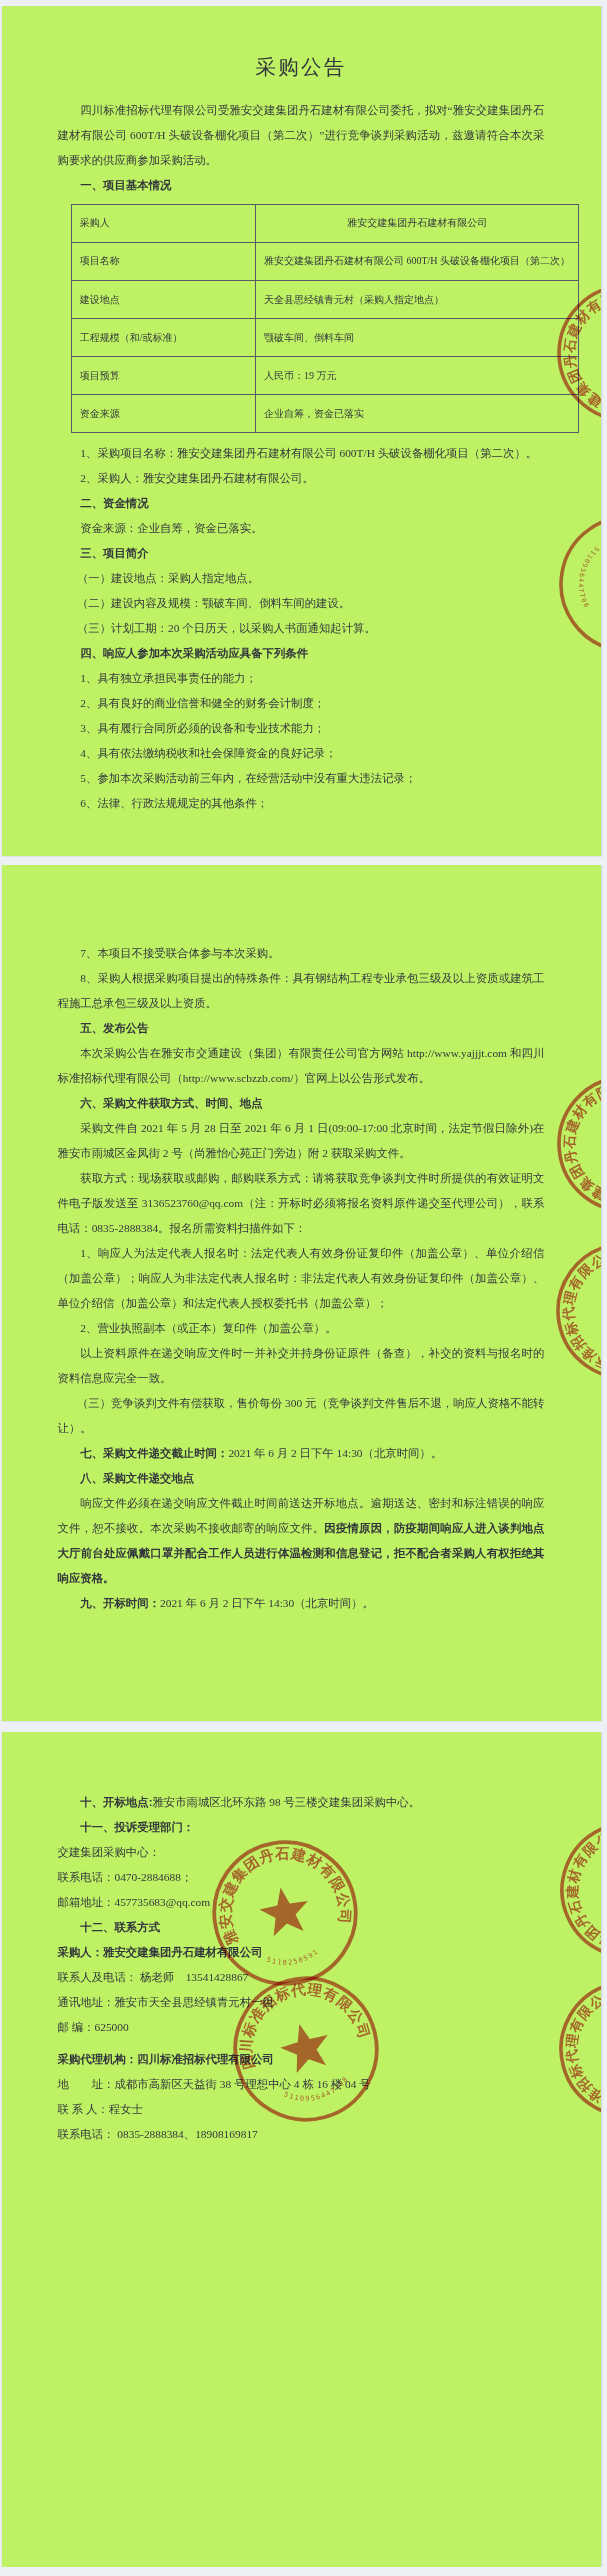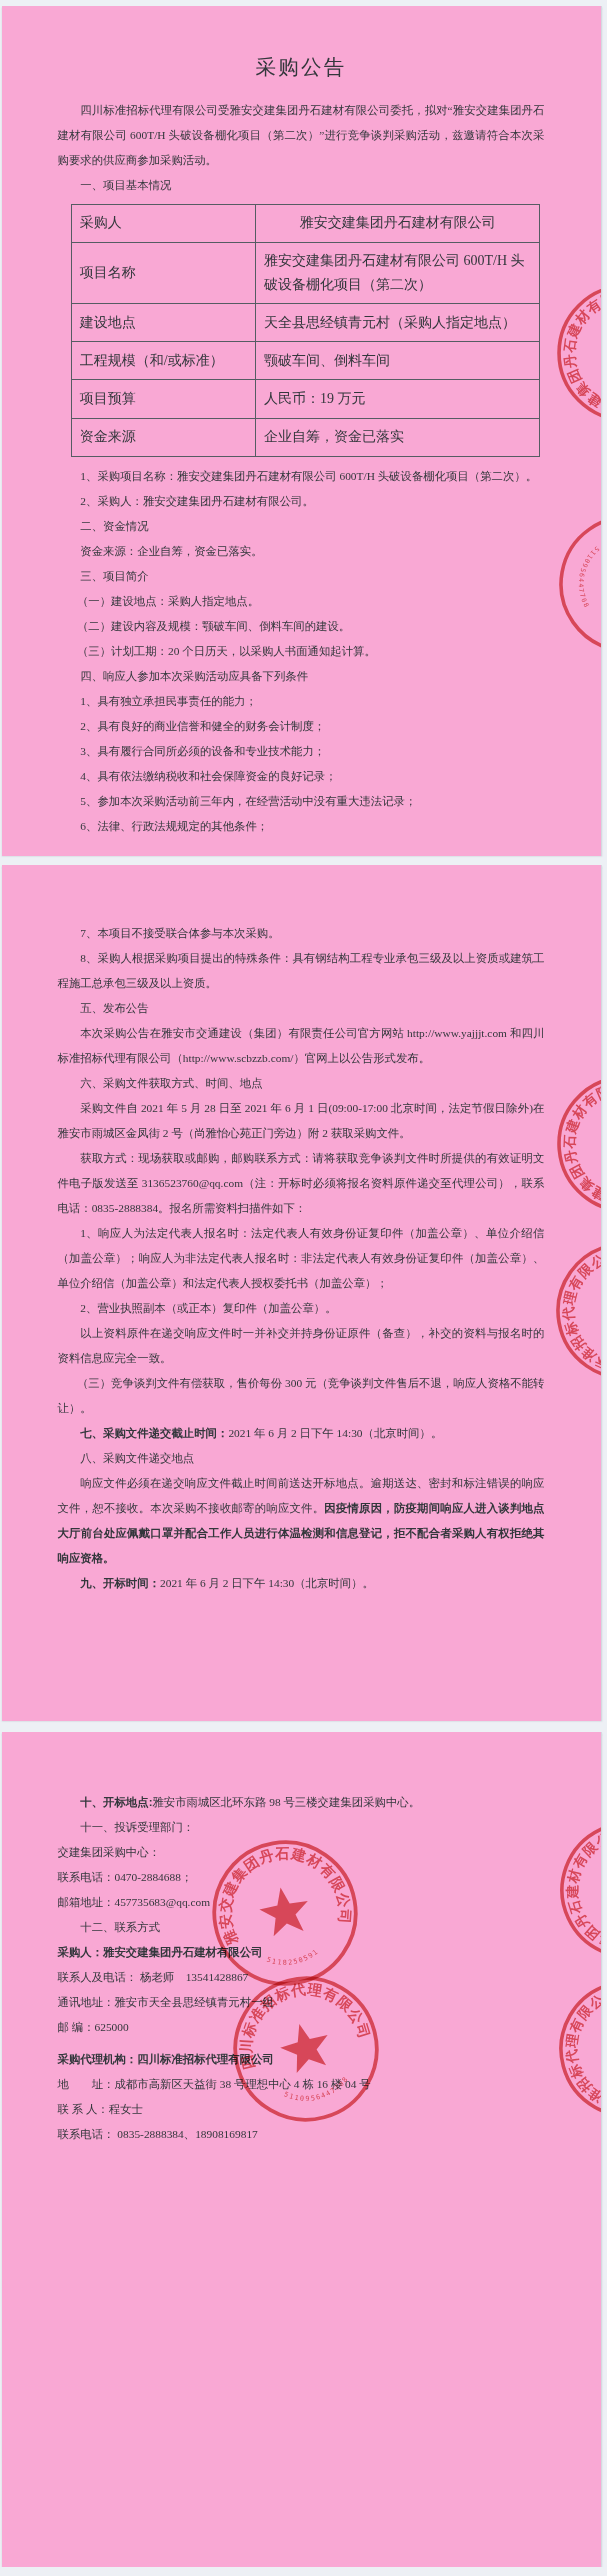--- a/index.html
+++ b/index.html
@@ -6,53 +6,53 @@
   body{
     width:607px;
     background:#edf0f5;
     font-family:"Liberation Serif","DejaVu Serif",serif;
     color:#33373c;
   }
   .page{
     position:relative;
     width:599px;
     margin-left:1.5px;
-    background:#f9a8d4;
+    background:#bef264;
     border-right:0.8px solid #d4d9e0;
     box-shadow:0 0.8px 1.5px rgba(130,140,155,.35);
     overflow:hidden;
   }
   .pg1{height:850px;margin-top:6px;margin-bottom:9px;}
   .pg2{height:856px;margin-bottom:10.6px;}
   .pg3{height:835px;}
   .inner{padding:0 56px;}
   .pg1 .inner{padding-top:42px;}
-  .pg2 .inner{padding-top:56px;}
+  .pg2 .inner{padding-top:76px;}
   .pg3 .inner{padding-top:58px;}
   .title{
     font-size:20.5px;
     font-weight:400;
     letter-spacing:2.3px;
     text-align:center;
     margin:0 0 10.6px 0;
     line-height:39px;
   }
   p{margin:0;font-size:11.4px;line-height:25px;text-align:justify;}
   .p{text-indent:2em;}
   .sub{text-indent:1.7em;}
   .flush{text-indent:0;}
-  .h{font-family:"Liberation Sans",sans-serif;font-weight:normal;text-indent:2em;}
+  .h{font-family:"Liberation Sans",sans-serif;font-weight:bold;text-indent:2em;}
   .hflush{font-family:Liberation Serif, serif;font-weight:bold;text-indent:0;}
   .lead{font-family:"Liberation Sans",sans-serif;font-weight:bold;}
   .bseg{font-family:"Liberation Sans",sans-serif;font-weight:bold;}
   table.info{
     border-collapse:collapse;
-    width:469px;
+    width:508px;
     margin:6px 0 7.6px 13.7px;
-    font-size:14px;
+    font-size:10px;
   }
   table.info td{
     border:0.8px solid #565c63;
     padding:6.8px 7.6px;
     line-height:23.5px;
     vertical-align:middle;
   }
   td.tl{width:168px;padding-left:35px;}
   td.tv{padding-left:10.6px;}
   td.tc{text-align:center;}

